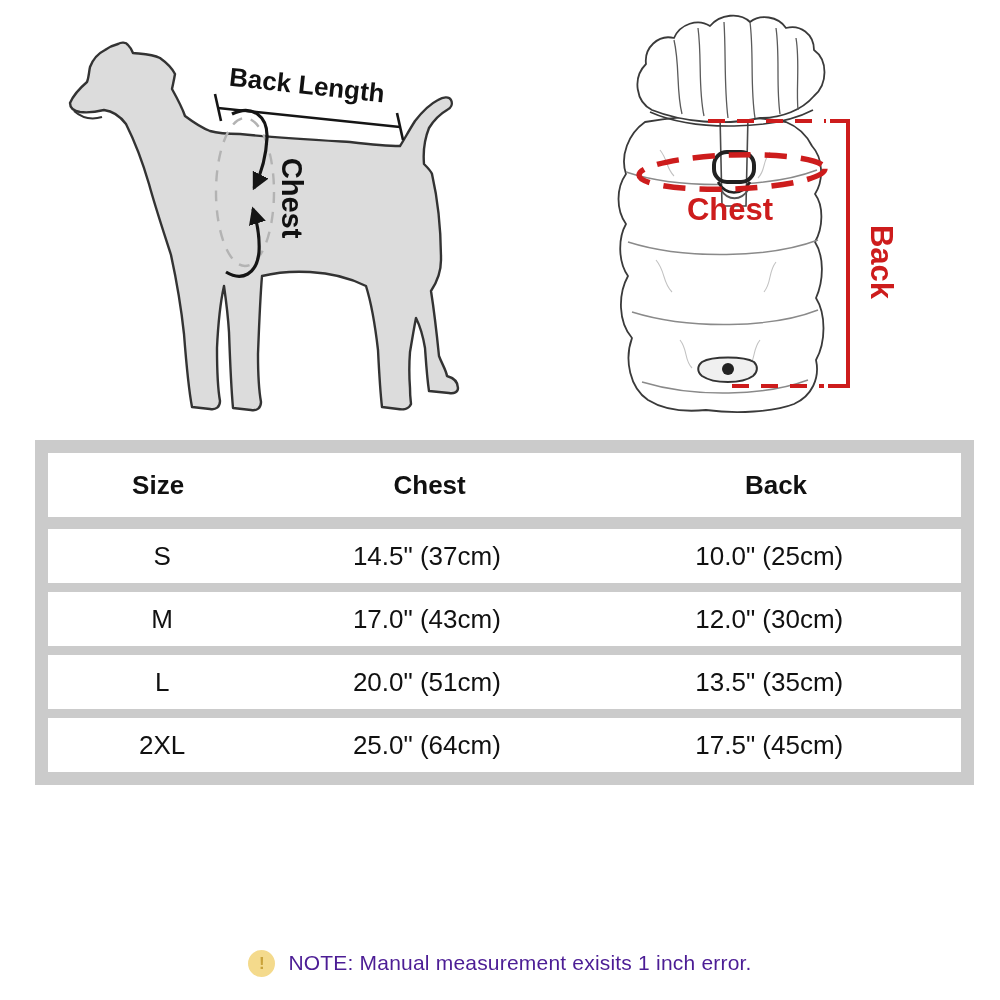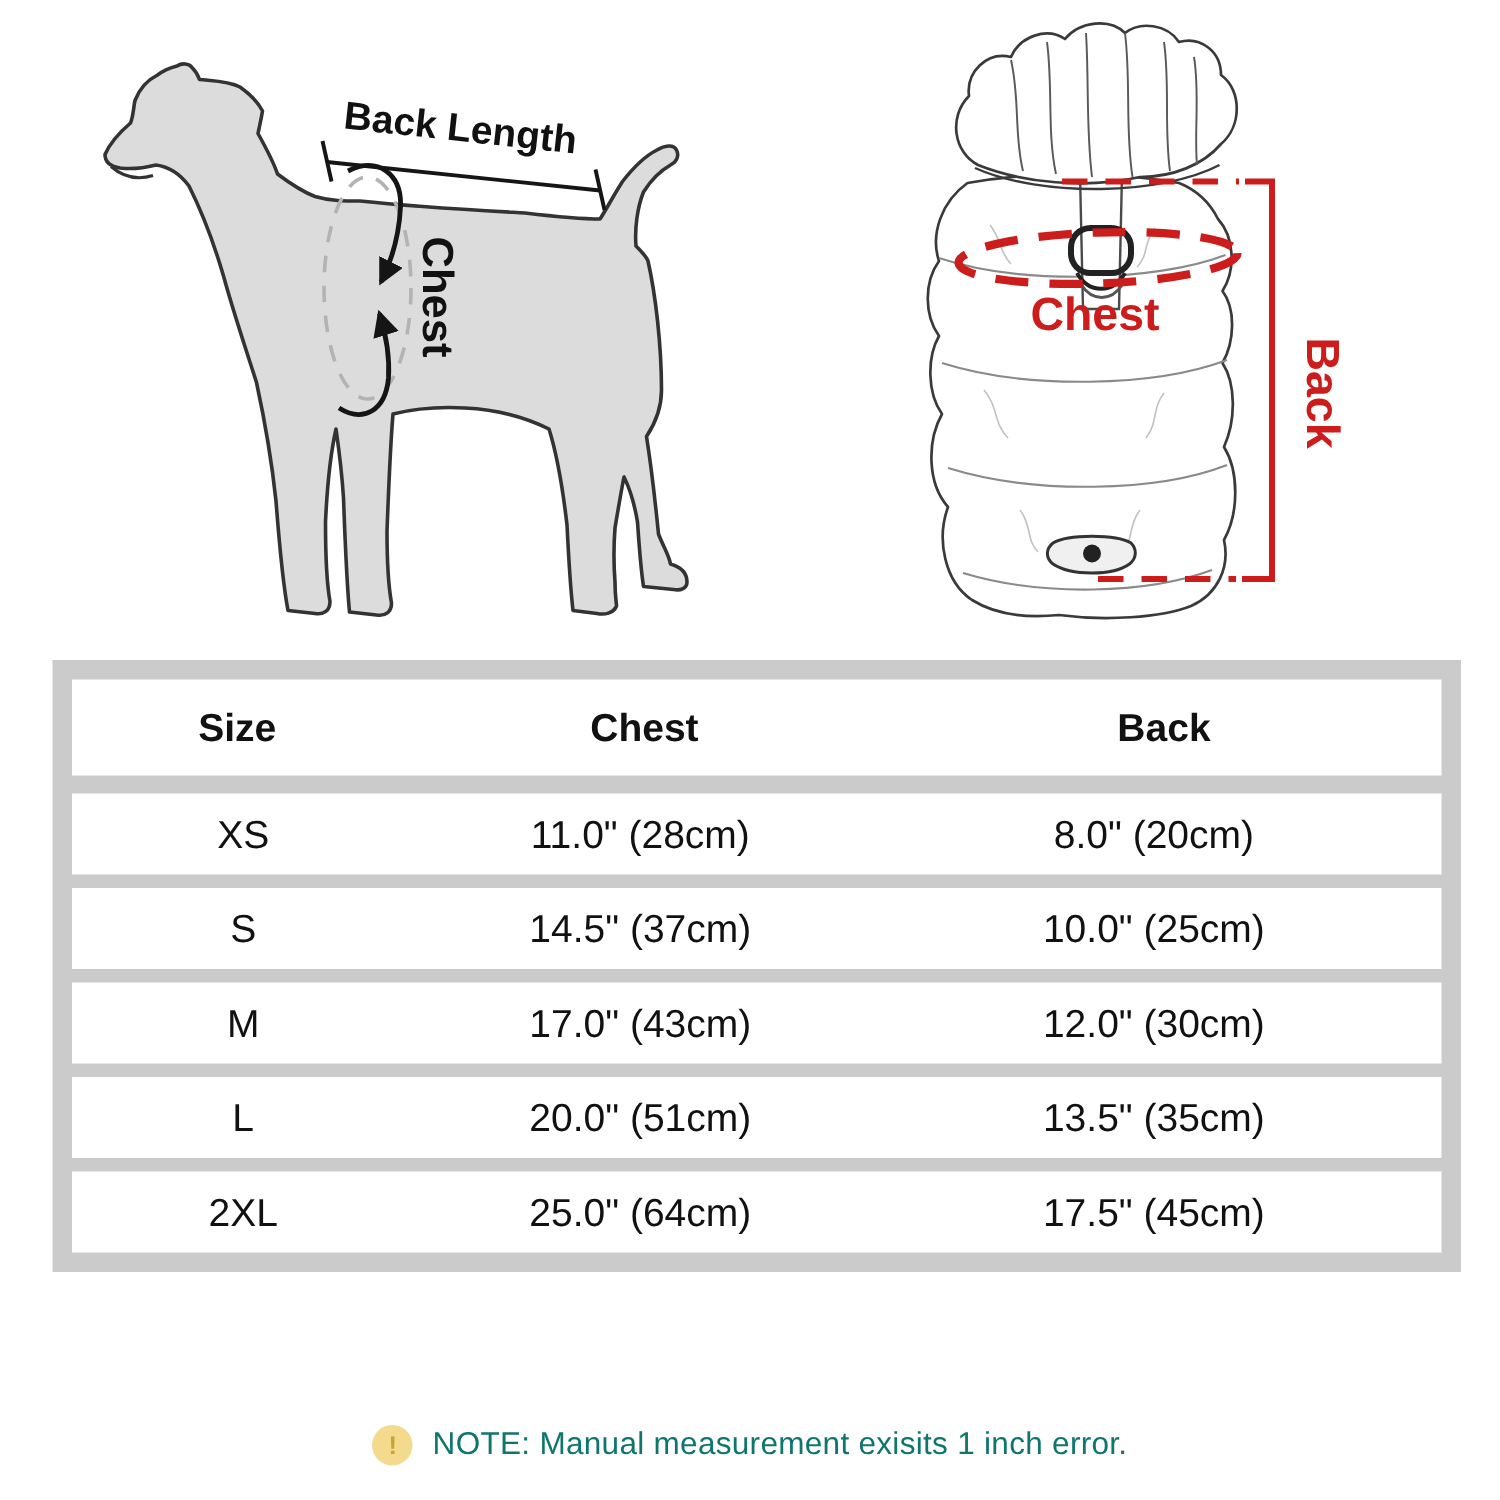--- a/index.html
+++ b/index.html
@@ -28,21 +28,21 @@
   
   .note{
     left:0;top:947px;width:1000px;height:32px;
     display:flex;align-items:center;justify-content:center;gap:13px;
   }
   .note-icon{
     width:27px;height:27px;border-radius:50%;background:#f4da8c;
     color:#c9a23a;font-weight:bold;font-size:17px;line-height:27px;
     text-align:center;flex:0 0 auto;
   }
-  .note-text{font-size:21px;color:#0f766e;letter-spacing:0.2px;}
+  .note-text{font-size:21px;color:#4c1d95;letter-spacing:0.2px;}
 
   svg text{font-family:"Liberation Sans","DejaVu Sans",sans-serif;}
 </style>
 </head>
 <body>
 
 <svg class="abs" style="left:30px;top:10px;" width="480" height="420" viewBox="0 0 480 420">
   <defs>
     <marker id="ah" viewBox="0 0 10 10" refX="8.5" refY="5" markerWidth="5.5" markerHeight="5.5" orient="auto-start-reverse">
       <path d="M0,0 L10,5 L0,10 Z" fill="#151515"></path>
@@ -195,25 +195,20 @@
 </svg>
 
 <div class="abs size-table">
   <div class="trow thead">
     <div class="cell c-size">Size</div>
     <div class="cell c-chest">Chest</div>
     <div class="cell c-back">Back</div>
   </div>
 
   <div class="trow">
-    <div class="cell c-size">XS</div>
-    <div class="cell c-chest">11.0" (28cm)</div>
-    <div class="cell c-back">8.0" (20cm)</div>
-  </div>
-  <div class="trow">
     <div class="cell c-size">S</div>
     <div class="cell c-chest">14.5" (37cm)</div>
     <div class="cell c-back">10.0" (25cm)</div>
   </div>
   <div class="trow">
     <div class="cell c-size">M</div>
     <div class="cell c-chest">17.0" (43cm)</div>
     <div class="cell c-back">12.0" (30cm)</div>
   </div>
   <div class="trow">

